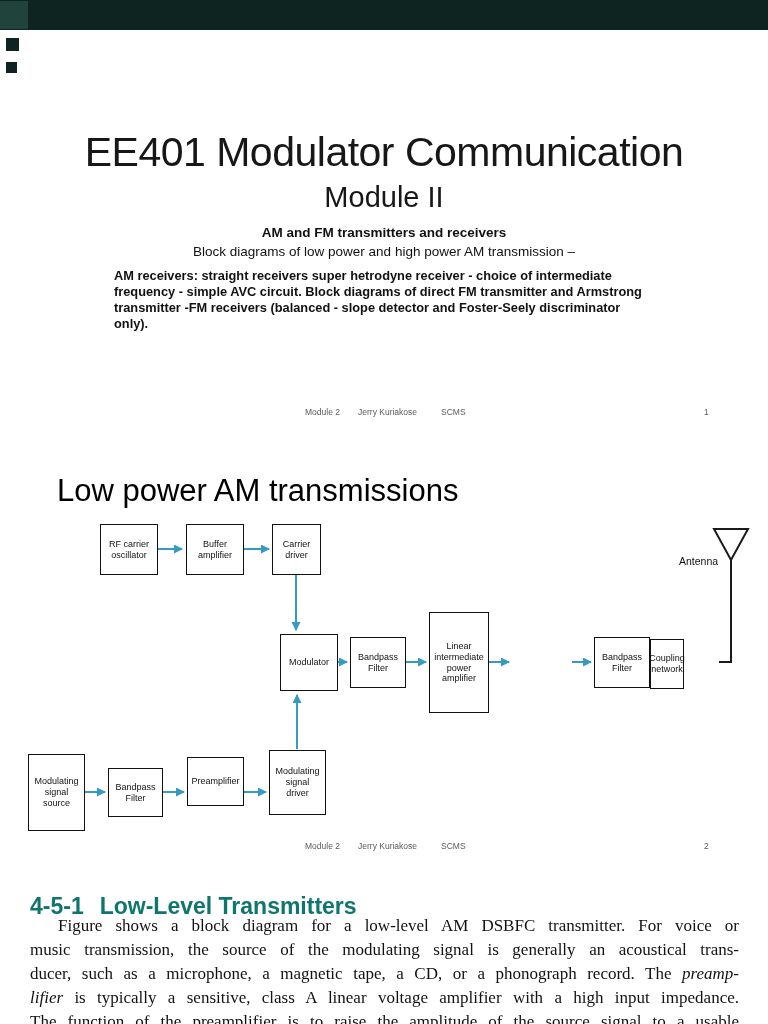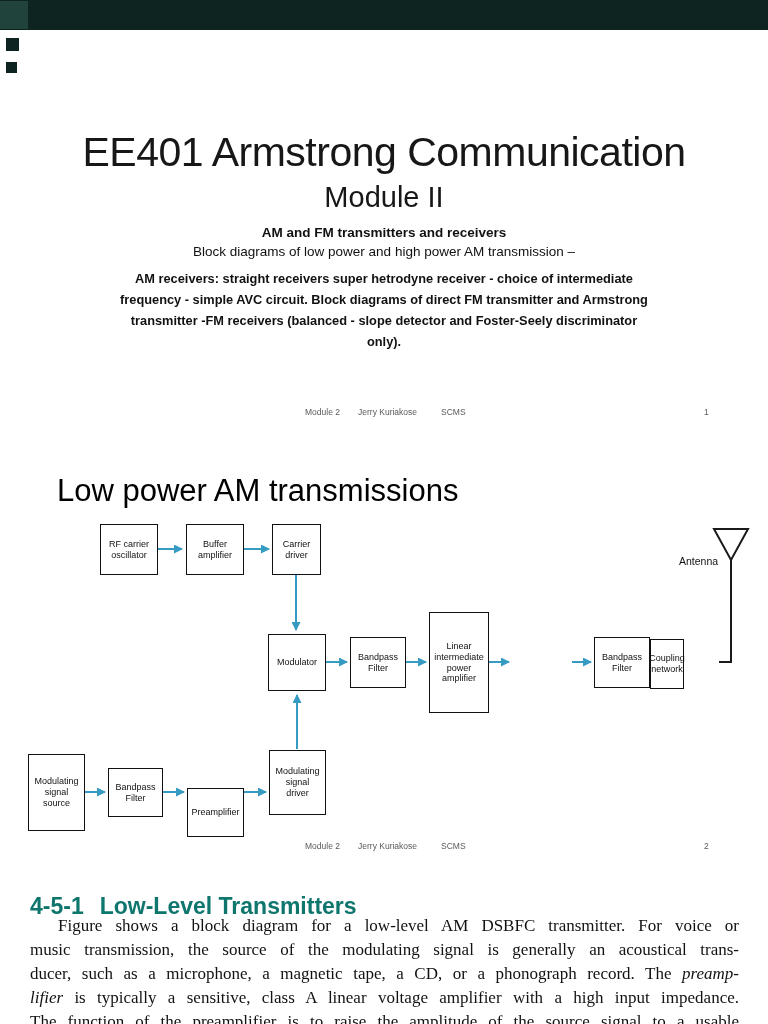--- a/index.html
+++ b/index.html
@@ -10,22 +10,22 @@
   .topbar-icon{position:absolute;left:0;top:1px;width:28px;height:28px;background:#20443c;}
   .marker{position:absolute;background:#0d2421;}
   .marker-a{left:6px;top:38px;width:13px;height:13px;}
   .marker-b{left:6px;top:62px;width:11px;height:11px;}
   
   .ctr{position:absolute;left:0;width:768px;text-align:center;}
   .s1-title{top:129px;font-size:41px;letter-spacing:-0.5px;color:#171717;}
   .s1-subtitle{top:181px;font-size:29px;color:#171717;}
   .s1-line1{top:225px;font-size:13.5px;font-weight:700;color:#111;}
   .s1-line2{top:244px;font-size:13.5px;color:#111;}
-  .s1-body{position:absolute;top:268px;left:114px;width:540px;text-align:center;
-           font-size:12.8px;font-weight:700;line-height:21px;color:#111;}
+  .s1-body{position:absolute;top:268px;left:114px;width:540px;text-align:left;
+           font-size:12.8px;font-weight:700;line-height:16px;color:#111;}
   .ftext{position:absolute;font-size:8.5px;color:#5a5a5a;text-align:right;}
   
   .s2-title{position:absolute;left:57px;top:473px;font-size:31px;color:#000000;}
   .dbox{position:absolute;box-sizing:border-box;border:1.6px solid #111;background:#fff;
         display:flex;align-items:center;justify-content:center;text-align:center;
         font-size:9px;line-height:1.2;color:#111;padding:7px;z-index:2;}
   .antenna-label{position:absolute;left:679px;top:555px;font-size:10.5px;color:#111;z-index:2;}
   .connectors{position:absolute;left:0;top:0;width:768px;height:1024px;z-index:1;pointer-events:none;}
   
   .sec-head{position:absolute;left:30px;top:893px;font-size:23px;font-weight:700;color:#0f766e;
@@ -40,21 +40,21 @@
 <body>
 
 <div class="page">
 
   <div class="topbar">
     <div class="topbar-icon"></div>
   </div>
   <div class="marker marker-a"></div>
   <div class="marker marker-b"></div>
 
-  <div class="ctr s1-title">EE401 Armstrong Communication</div>
+  <div class="ctr s1-title">EE401 Modulator Communication</div>
   <div class="ctr s1-subtitle">Module II</div>
   <div class="ctr s1-line1">AM and FM transmitters and receivers</div>
   <div class="ctr s1-line2">Block diagrams of low power and high power AM transmission –</div>
   <div class="s1-body">AM receivers: straight receivers super hetrodyne receiver - choice of intermediate frequency - simple AVC circuit. Block diagrams of direct FM transmitter and Armstrong transmitter -FM receivers (balanced - slope detector and Foster-Seely discriminator only).</div>
   <span class="ftext" style="left:305px;top:407px">Module 2</span>
   <span class="ftext" style="left:358px;top:407px">Jerry Kuriakose</span>
   <span class="ftext" style="left:441px;top:407px">SCMS</span>
   <span class="ftext" style="left:704px;top:407px">1</span>
 
   <div class="s2-title">Low power AM transmissions</div>
@@ -81,28 +81,28 @@
     </g>
     <g stroke="#1a1a1a" stroke-width="2" fill="none">
       <polyline points="719,662 731,662 731,560"></polyline>
       <polygon points="714,529 748,529 731,560" fill="#ffffff"></polygon>
     </g>
   </svg>
 
   <div class="dbox" style="left:100px;top:524px;width:58px;height:51px">RF carrier oscillator</div>
   <div class="dbox" style="left:186px;top:524px;width:58px;height:51px">Buffer amplifier</div>
   <div class="dbox" style="left:272px;top:524px;width:49px;height:51px">Carrier driver</div>
-  <div class="dbox" style="left:268px;top:634px;width:58px;height:57px">Modulator</div>
+  <div class="dbox" style="left:280px;top:634px;width:58px;height:57px">Modulator</div>
   <div class="dbox" style="left:350px;top:637px;width:56px;height:51px">Bandpass Filter</div>
   <div class="dbox" style="left:429px;top:612px;width:60px;height:101px">Linear intermediate power amplifier</div>
   <div class="dbox" style="left:594px;top:637px;width:56px;height:51px">Bandpass Filter</div>
   <div class="dbox" style="left:650px;top:639px;width:34px;height:50px">Coupling network</div>
   <div class="dbox" style="left:28px;top:754px;width:57px;height:77px">Modulating signal source</div>
   <div class="dbox" style="left:108px;top:768px;width:55px;height:49px">Bandpass Filter</div>
-  <div class="dbox" style="left:187px;top:788px;width:57px;height:49px">Preamplifier</div>
+  <div class="dbox" style="left:187px;top:757px;width:57px;height:49px">Preamplifier</div>
   <div class="dbox" style="left:269px;top:750px;width:57px;height:65px">Modulating signal driver</div>
   <div class="antenna-label">Antenna</div>
 
   <span class="ftext" style="left:305px;top:841px">Module 2</span>
   <span class="ftext" style="left:358px;top:841px">Jerry Kuriakose</span>
   <span class="ftext" style="left:441px;top:841px">SCMS</span>
   <span class="ftext" style="left:704px;top:841px">2</span>
 
   <div class="sec-head"><span class="sec-num">4-5-1</span><span>Low-Level Transmitters</span></div>
 

